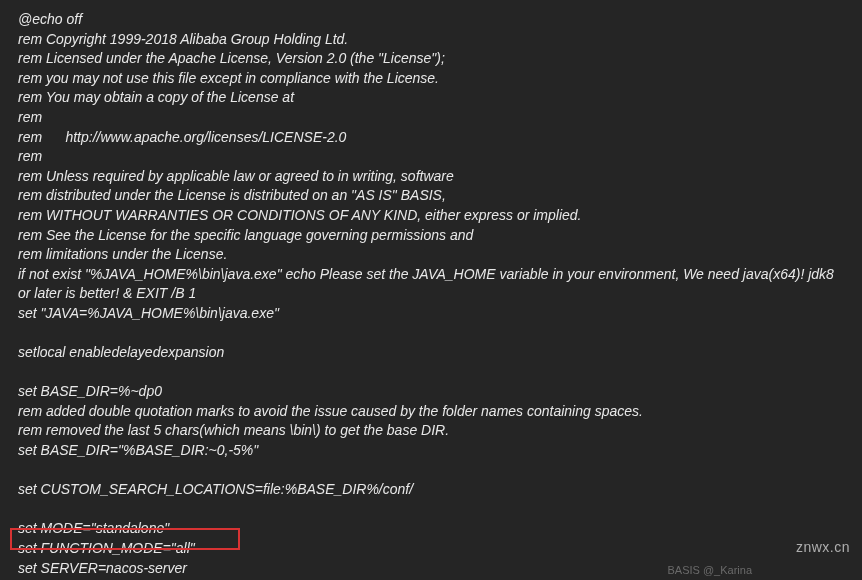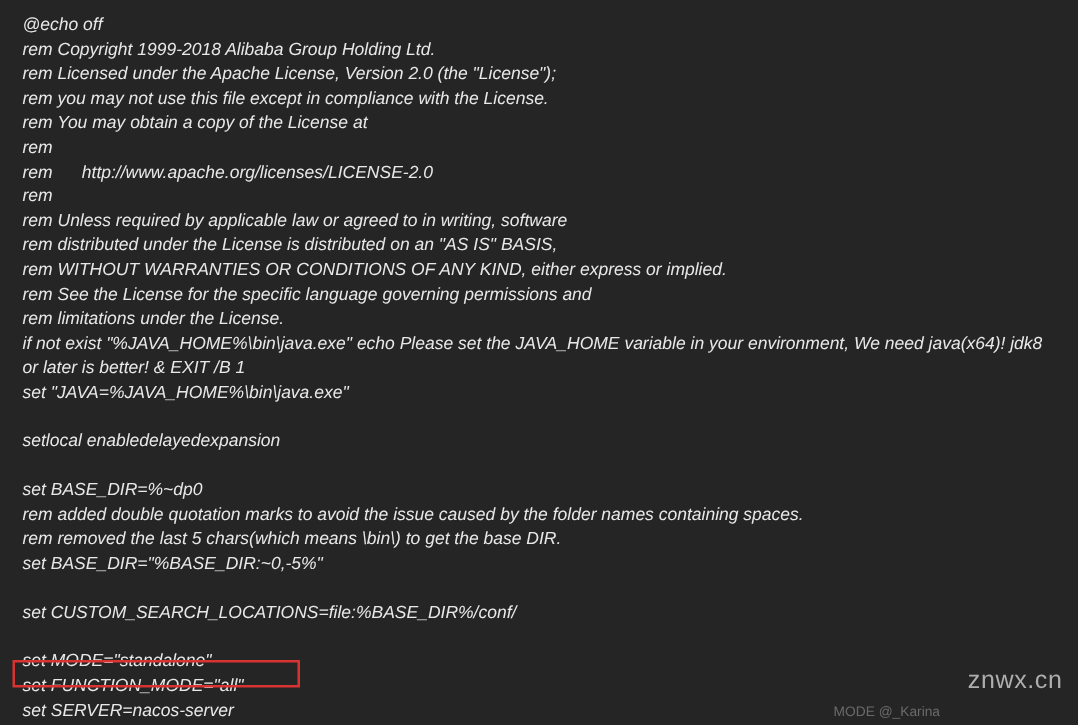--- a/index.html
+++ b/index.html
@@ -30,21 +30,21 @@
     .highlight-box {
       position: absolute;
       border: 2px solid #d83333;
       pointer-events: none;
     }
     .watermark-right {
       position: absolute;
       bottom: 22px;
       right: 12px;
       color: #aeaeae;
-      font-size: 20px;
+      font-size: 14px;
       font-weight: 500;
       font-family: Arial, sans-serif;
       letter-spacing: 0.5px;
     }
     .watermark-bottom {
       position: absolute;
       bottom: 2px;
       right: 110px;
       color: #6a6a6a;
       font-size: 11px;
@@ -52,13 +52,13 @@
     }
   </style>
 </head>
 <body>
 
 <div class="code-container" id="code-block"><span class="code-line">@echo off</span><span class="code-line">rem Copyright 1999-2018 Alibaba Group Holding Ltd.</span><span class="code-line">rem Licensed under the Apache License, Version 2.0 (the "License");</span><span class="code-line">rem you may not use this file except in compliance with the License.</span><span class="code-line">rem You may obtain a copy of the License at</span><span class="code-line">rem</span><span class="code-line">rem      http://www.apache.org/licenses/LICENSE-2.0</span><span class="code-line">rem</span><span class="code-line">rem Unless required by applicable law or agreed to in writing, software</span><span class="code-line">rem distributed under the License is distributed on an "AS IS" BASIS,</span><span class="code-line">rem WITHOUT WARRANTIES OR CONDITIONS OF ANY KIND, either express or implied.</span><span class="code-line">rem See the License for the specific language governing permissions and</span><span class="code-line">rem limitations under the License.</span><span class="code-line">if not exist "%JAVA_HOME%\bin\java.exe" echo Please set the JAVA_HOME variable in your environment, We need java(x64)! jdk8 or later is better! &amp; EXIT /B 1</span><span class="code-line">set "JAVA=%JAVA_HOME%\bin\java.exe"</span><span class="code-line"></span><span class="code-line">setlocal enabledelayedexpansion</span><span class="code-line"></span><span class="code-line">set BASE_DIR=%~dp0</span><span class="code-line">rem added double quotation marks to avoid the issue caused by the folder names containing spaces.</span><span class="code-line">rem removed the last 5 chars(which means \bin\) to get the base DIR.</span><span class="code-line">set BASE_DIR="%BASE_DIR:~0,-5%"</span><span class="code-line"></span><span class="code-line">set CUSTOM_SEARCH_LOCATIONS=file:%BASE_DIR%/conf/</span><span class="code-line"></span><span class="code-line">set MODE="standalone"</span><span class="code-line">set FUNCTION_MODE="all"</span><span class="code-line">set SERVER=nacos-server</span></div>
 
 <div class="highlight-box" id="highlight-box" style="top: 528px; left: 10px; width: 230px; height: 22px;"></div>
 
 <div class="watermark-right">znwx.cn</div>
-<div class="watermark-bottom">MODE @_Karina</div>
+<div class="watermark-bottom">BASIS @_Karina</div>
 
 </body></html>

